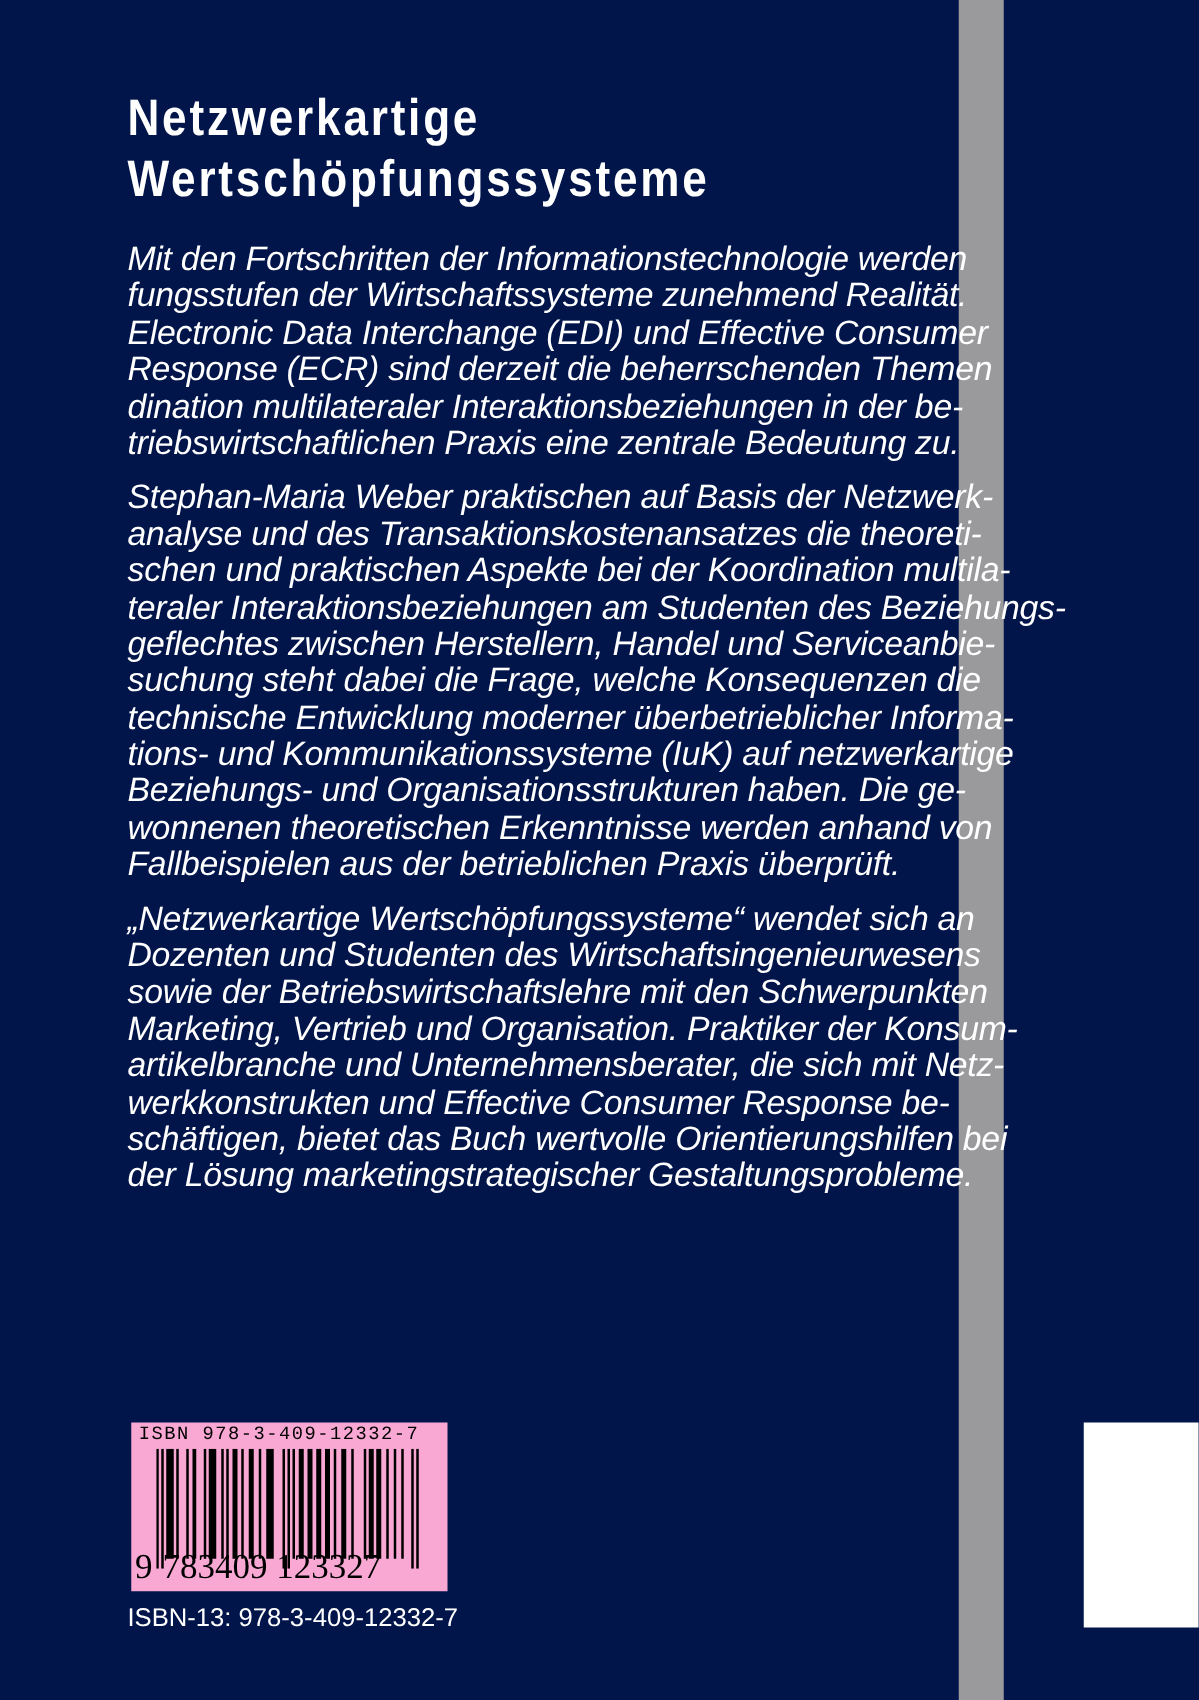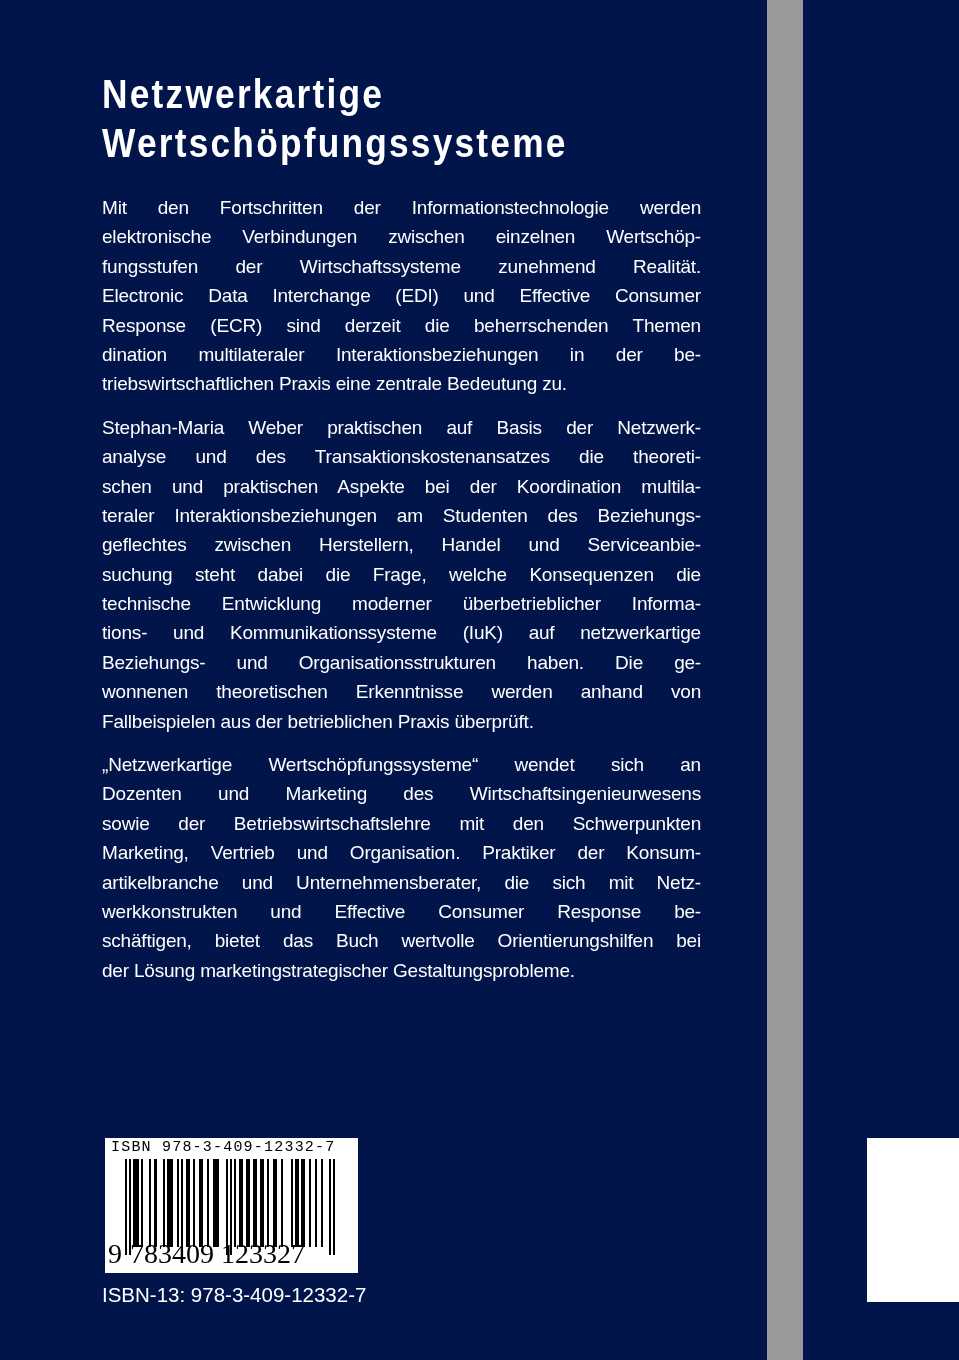--- a/index.html
+++ b/index.html
@@ -49,38 +49,39 @@
     position: absolute;
     left: 102px;
     top: 193px;
     width: 599px;
   }
   .para {
     margin: 0 0 14px 0;
   }
   .line {
     display: block;
-    font-size: 19px;
+    font-size: 27px;
     line-height: 29.4px;
     height: 29.4px;
     white-space: nowrap;
     text-align: justify;
     text-align-last: justify;
     letter-spacing: -0.2px;
+    font-style: italic;
   }
   .line.last {
     text-align-last: left;
   }
   .barcode-box {
     position: absolute;
     left: 105px;
     top: 1138px;
     width: 253px;
     height: 135px;
-    background: #ffffff;
+    background: #f9a8d4;
     color: #000;
   }
   .barcode-top {
     position: absolute;
     left: 6px;
     top: 1px;
     font-family: "Liberation Mono", monospace;
     font-size: 15px;
     letter-spacing: 1.2px;
     line-height: 17px;
@@ -123,21 +124,20 @@
 <div class="label-box"></div>
 
 <h1 class="title">
   <span style="display:block">Netzwerkartige</span>
   <span style="display:block">Wertschöpfungssysteme</span>
 </h1>
 
 <div class="body-text">
   <div class="para">
     <span class="line">Mit den Fortschritten der Informationstechnologie werden</span>
-    <span class="line">elektronische Verbindungen zwischen einzelnen Wertschöp-</span>
     <span class="line">fungsstufen der Wirtschaftssysteme zunehmend Realität.</span>
     <span class="line">Electronic Data Interchange (EDI) und Effective Consumer</span>
     <span class="line">Response (ECR) sind derzeit die beherrschenden Themen</span>
     <span class="line">dination multilateraler Interaktionsbeziehungen in der be-</span>
     <span class="line last">triebswirtschaftlichen Praxis eine zentrale Bedeutung zu.</span>
   </div>
   <div class="para">
     <span class="line">Stephan-Maria Weber praktischen auf Basis der Netzwerk-</span>
     <span class="line">analyse und des Transaktionskostenansatzes die theoreti-</span>
     <span class="line">schen und praktischen Aspekte bei der Koordination multila-</span>
@@ -145,21 +145,21 @@
     <span class="line">geflechtes zwischen Herstellern, Handel und Serviceanbie-</span>
     <span class="line">suchung steht dabei die Frage, welche Konsequenzen die</span>
     <span class="line">technische Entwicklung moderner überbetrieblicher Informa-</span>
     <span class="line">tions- und Kommunikationssysteme (IuK) auf netzwerkartige</span>
     <span class="line">Beziehungs- und Organisationsstrukturen haben. Die ge-</span>
     <span class="line">wonnenen theoretischen Erkenntnisse werden anhand von</span>
     <span class="line last">Fallbeispielen aus der betrieblichen Praxis überprüft.</span>
   </div>
   <div class="para">
     <span class="line">„Netzwerkartige Wertschöpfungssysteme“ wendet sich an</span>
-    <span class="line">Dozenten und Marketing des Wirtschaftsingenieurwesens</span>
+    <span class="line">Dozenten und Studenten des Wirtschaftsingenieurwesens</span>
     <span class="line">sowie der Betriebswirtschaftslehre mit den Schwerpunkten</span>
     <span class="line">Marketing, Vertrieb und Organisation. Praktiker der Konsum-</span>
     <span class="line">artikelbranche und Unternehmensberater, die sich mit Netz-</span>
     <span class="line">werkkonstrukten und Effective Consumer Response be-</span>
     <span class="line">schäftigen, bietet das Buch wertvolle Orientierungshilfen bei</span>
     <span class="line last">der Lösung marketingstrategischer Gestaltungsprobleme.</span>
   </div>
 </div>
 
 <div class="barcode-box">

